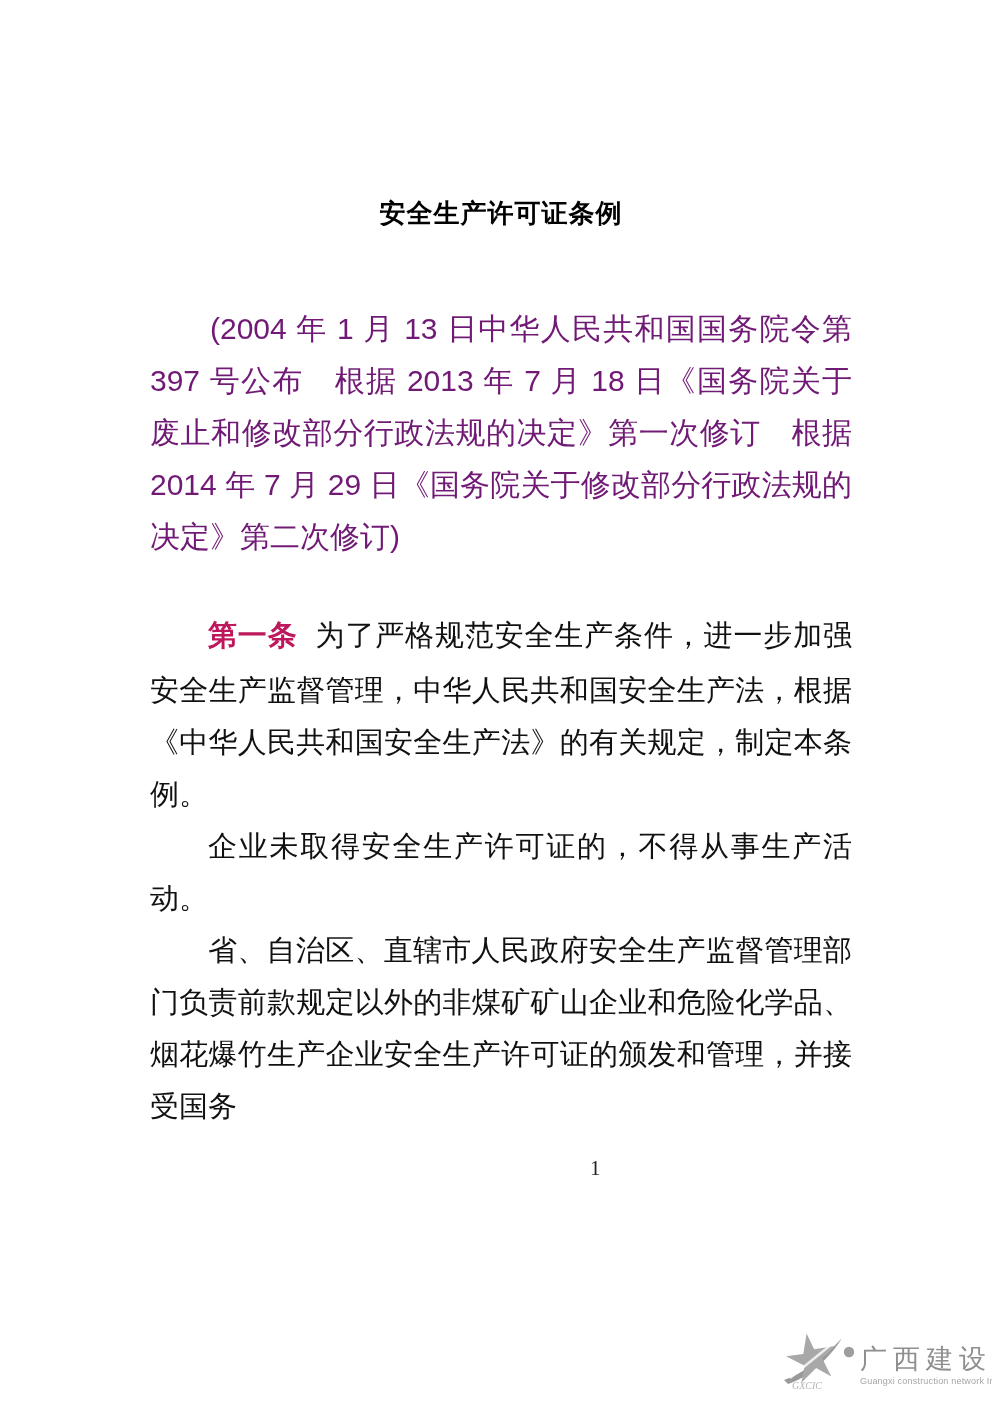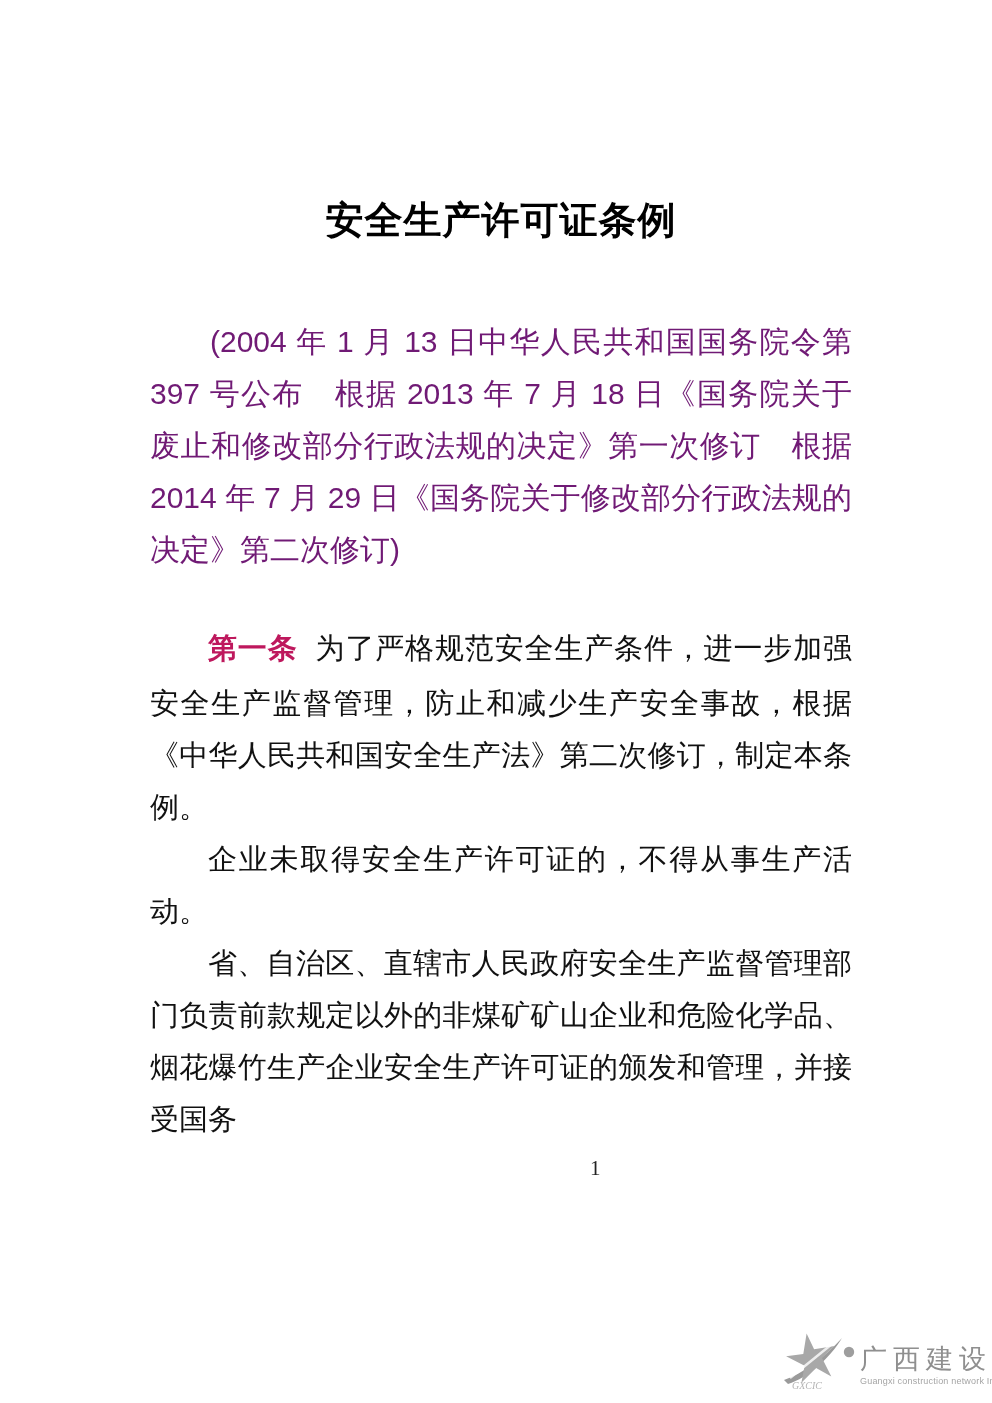--- a/index.html
+++ b/index.html
@@ -18,21 +18,21 @@
   }
   .content {
     padding: 0 140px 0 150px;
   }
   .doc-title {
     margin: 12px;
     margin-top: 200px;
     text-align: center;
     font-family: Liberation Serif, serif;
     font-weight: 700;
-    font-size: 38px;
+    font-size: 26px;
     line-height: 1.1;
     letter-spacing: 1px;
     color: #000000;
   }
   .pubnote {
     margin: 0;
     margin-top: 74px;
     font-family: "Liberation Sans", "DejaVu Sans", sans-serif;
     font-weight: 500;
     font-size: 30px;
@@ -102,21 +102,21 @@
   }
 </style>
 </head>
 <body>
 
 <div class="page">
   <div class="content">
     <h1 class="doc-title">安全生产许可证条例</h1>
     <p class="pubnote">(2004 年 1 月 13 日中华人民共和国国务院令第 397 号公布　根据 2013 年 7 月 18 日《国务院关于废止和修改部分行政法规的决定》第一次修订　根据 2014 年 7 月 29 日《国务院关于修改部分行政法规的决定》第二次修订)</p>
     <div class="body-block" id="body-paragraphs">
-        <p class="bp"><b class="ph">第一条</b><span>为了严格规范安全生产条件，进一步加强安全生产监督管理，防止和减少生产安全事故，根据《中华人民共和国安全生产法》第二次修订，制定本条例。</span></p>
+        <p class="bp"><b class="ph">第一条</b><span>为了严格规范安全生产条件，进一步加强安全生产监督管理，中华人民共和国安全生产法，根据《中华人民共和国安全生产法》的有关规定，制定本条例。</span></p>
         <p class="bp"><span>企业未取得安全生产许可证的，不得从事生产活动。</span></p>
         <p class="bp"><span>省、自治区、直辖市人民政府安全生产监督管理部门负责前款规定以外的非煤矿矿山企业和危险化学品、烟花爆竹生产企业安全生产许可证的颁发和管理，并接受国务</span></p>
       </div>
   </div>
 
   <span class="pagenum-overlay">1</span>
 
   <div class="watermark">
     <svg class="wm-logo" width="80" height="62" viewBox="0 0 80 62">
       <path d="M6,48 C24,42 46,26 64,6 C52,26 30,46 10,52 Z" fill="#9a9a9a"></path>

